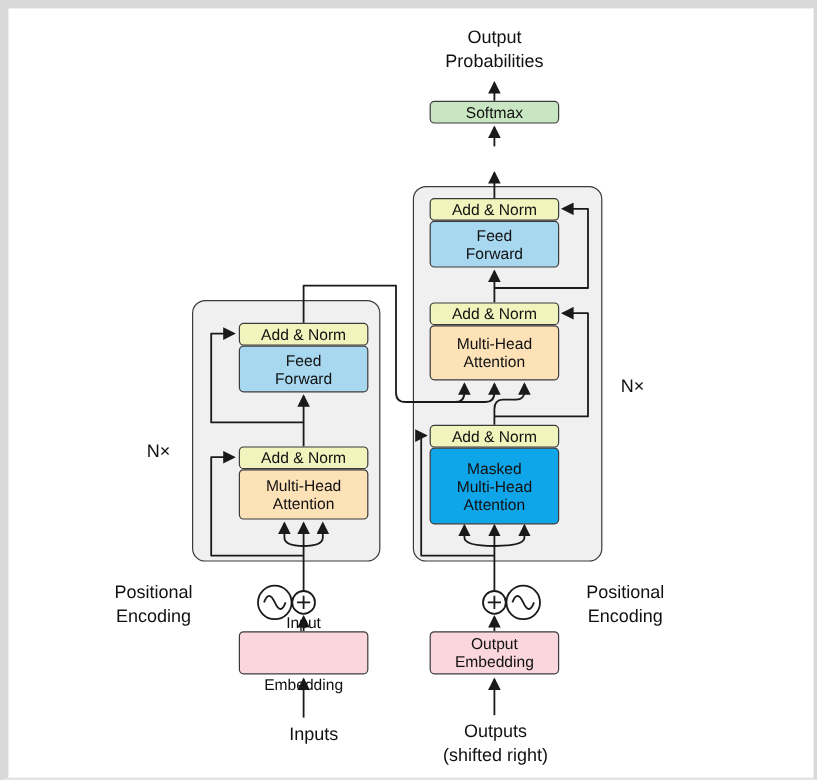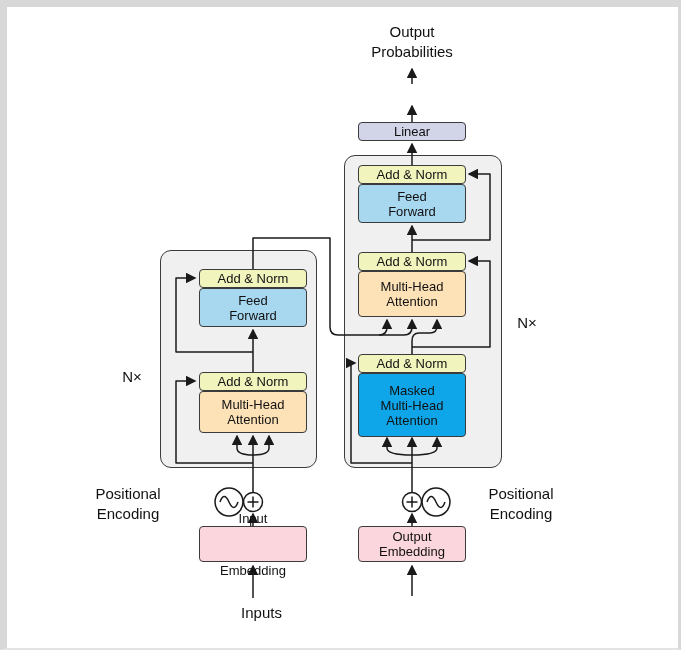--- a/index.html
+++ b/index.html
@@ -62,22 +62,22 @@
       <path d="M220,502 Q224,491 229,502 Q234,513 238,502"></path>
       <circle cx="253" cy="502" r="9.5" fill="#ffffff"></circle>
       <path d="M247.5,502 L258.5,502 M253,496.5 L253,507.5"></path>
       <circle cx="436" cy="502" r="14" fill="#ffffff"></circle>
       <path d="M427,502 Q431,491 436,502 Q441,513 445,502"></path>
       <circle cx="412" cy="502" r="9.5" fill="#ffffff"></circle>
       <path d="M406.5,502 L417.5,502 M412,496.5 L412,507.5"></path>
     </g>
   </svg>
 
-  <div class="box" style="left: 358px; top: 122px; width: 108px; height: 19px; background-color: rgb(210, 212, 232);">
-    <span>Linear</span>
+  <div class="box" style="left: 358px; top: 84px; width: 108px; height: 19px; background-color: rgb(201, 230, 194);">
+    <span>Softmax</span>
   </div>
 
   <div class="box" style="left: 358px; top: 165px; width: 108px; height: 19px; background-color: rgb(242, 244, 189);">
     <span>Add &amp; Norm</span>
   </div>
   <div class="box" style="left: 358px; top: 184px; width: 108px; height: 39px; background-color: rgb(168, 215, 240);">
     <span>Feed</span>
     <span>Forward</span>
   </div>
   <div class="box" style="left: 358px; top: 252px; width: 108px; height: 19px; background-color: rgb(242, 244, 189);">
@@ -128,15 +128,19 @@
   <div class="lbl" style="left:527px;top:313px;">N×</div>
   <div class="lbl" style="left:128px;top:484px;">
     <div>Positional</div>
     <div>Encoding</div>
   </div>
   <div class="lbl" style="left:521px;top:484px;">
     <div>Positional</div>
     <div>Encoding</div>
   </div>
   <div class="lbl" style="left:253px;top:603px;padding-left:17px;">Inputs</div>
+  <div class="lbl" style="left:413px;top:600px;">
+    <div>Outputs</div>
+    <div>(shifted right)</div>
+  </div>
 
   <div class="frame"></div>
 </div>
 
 </body></html>

